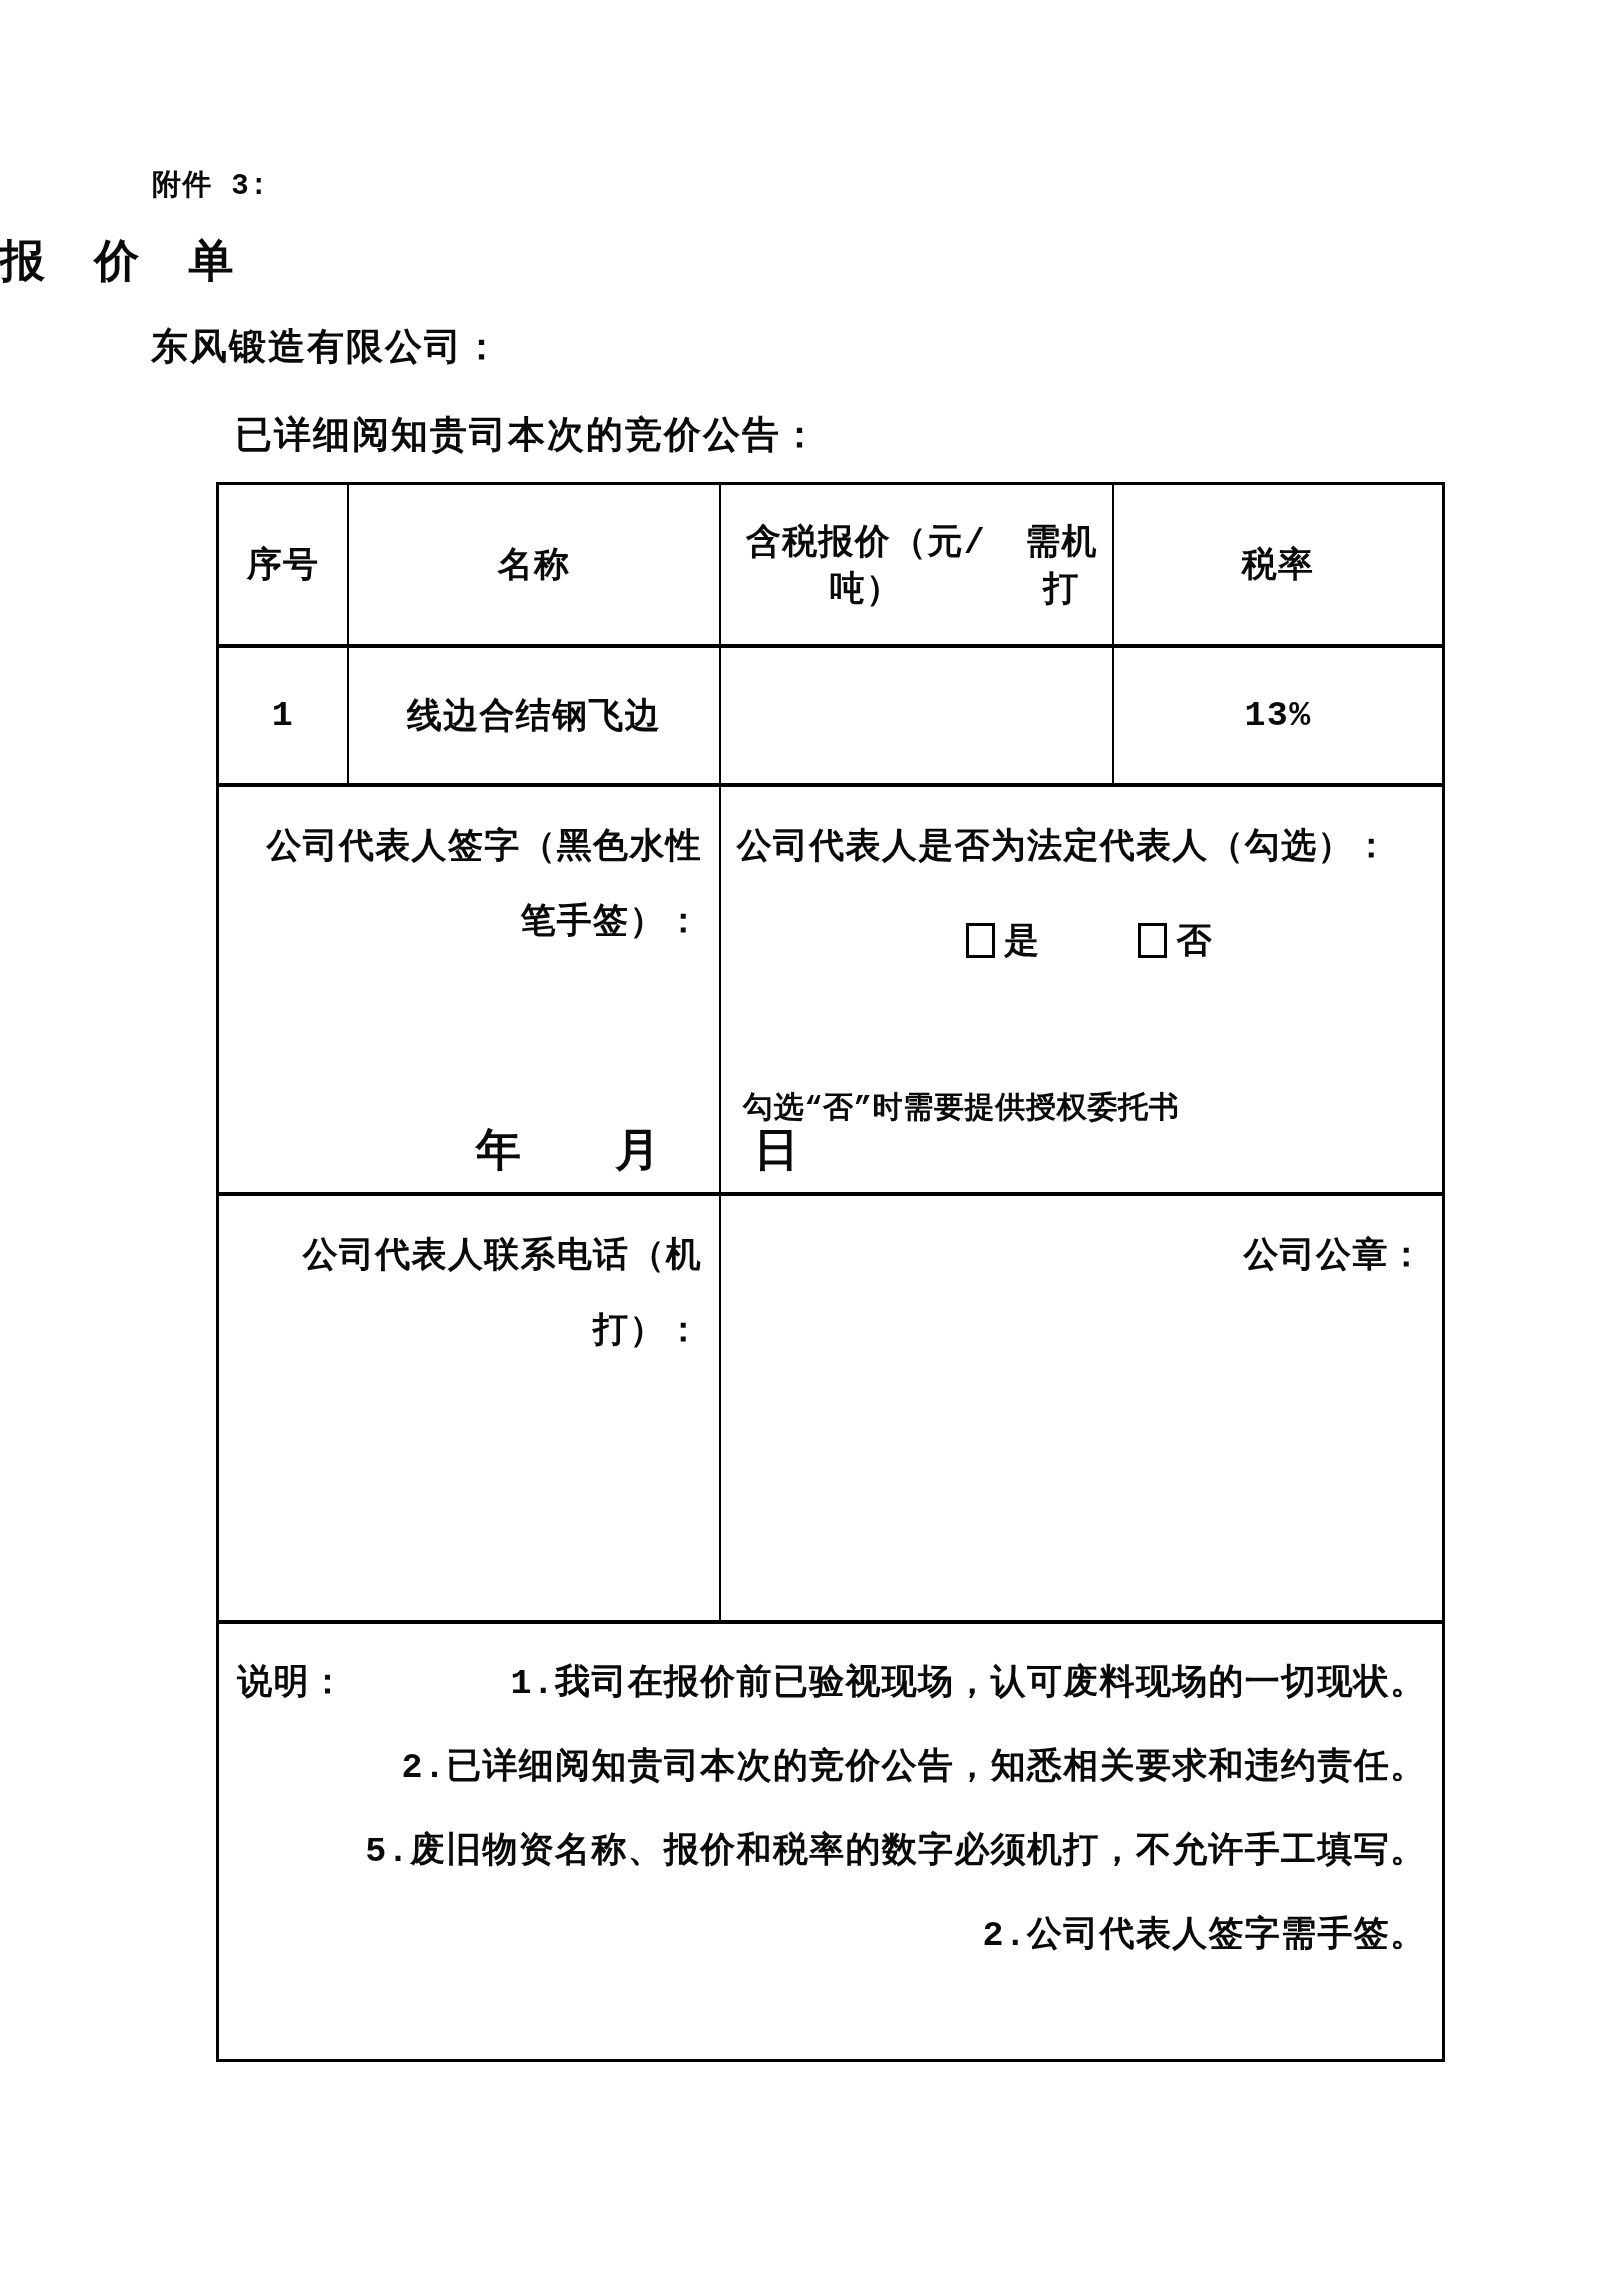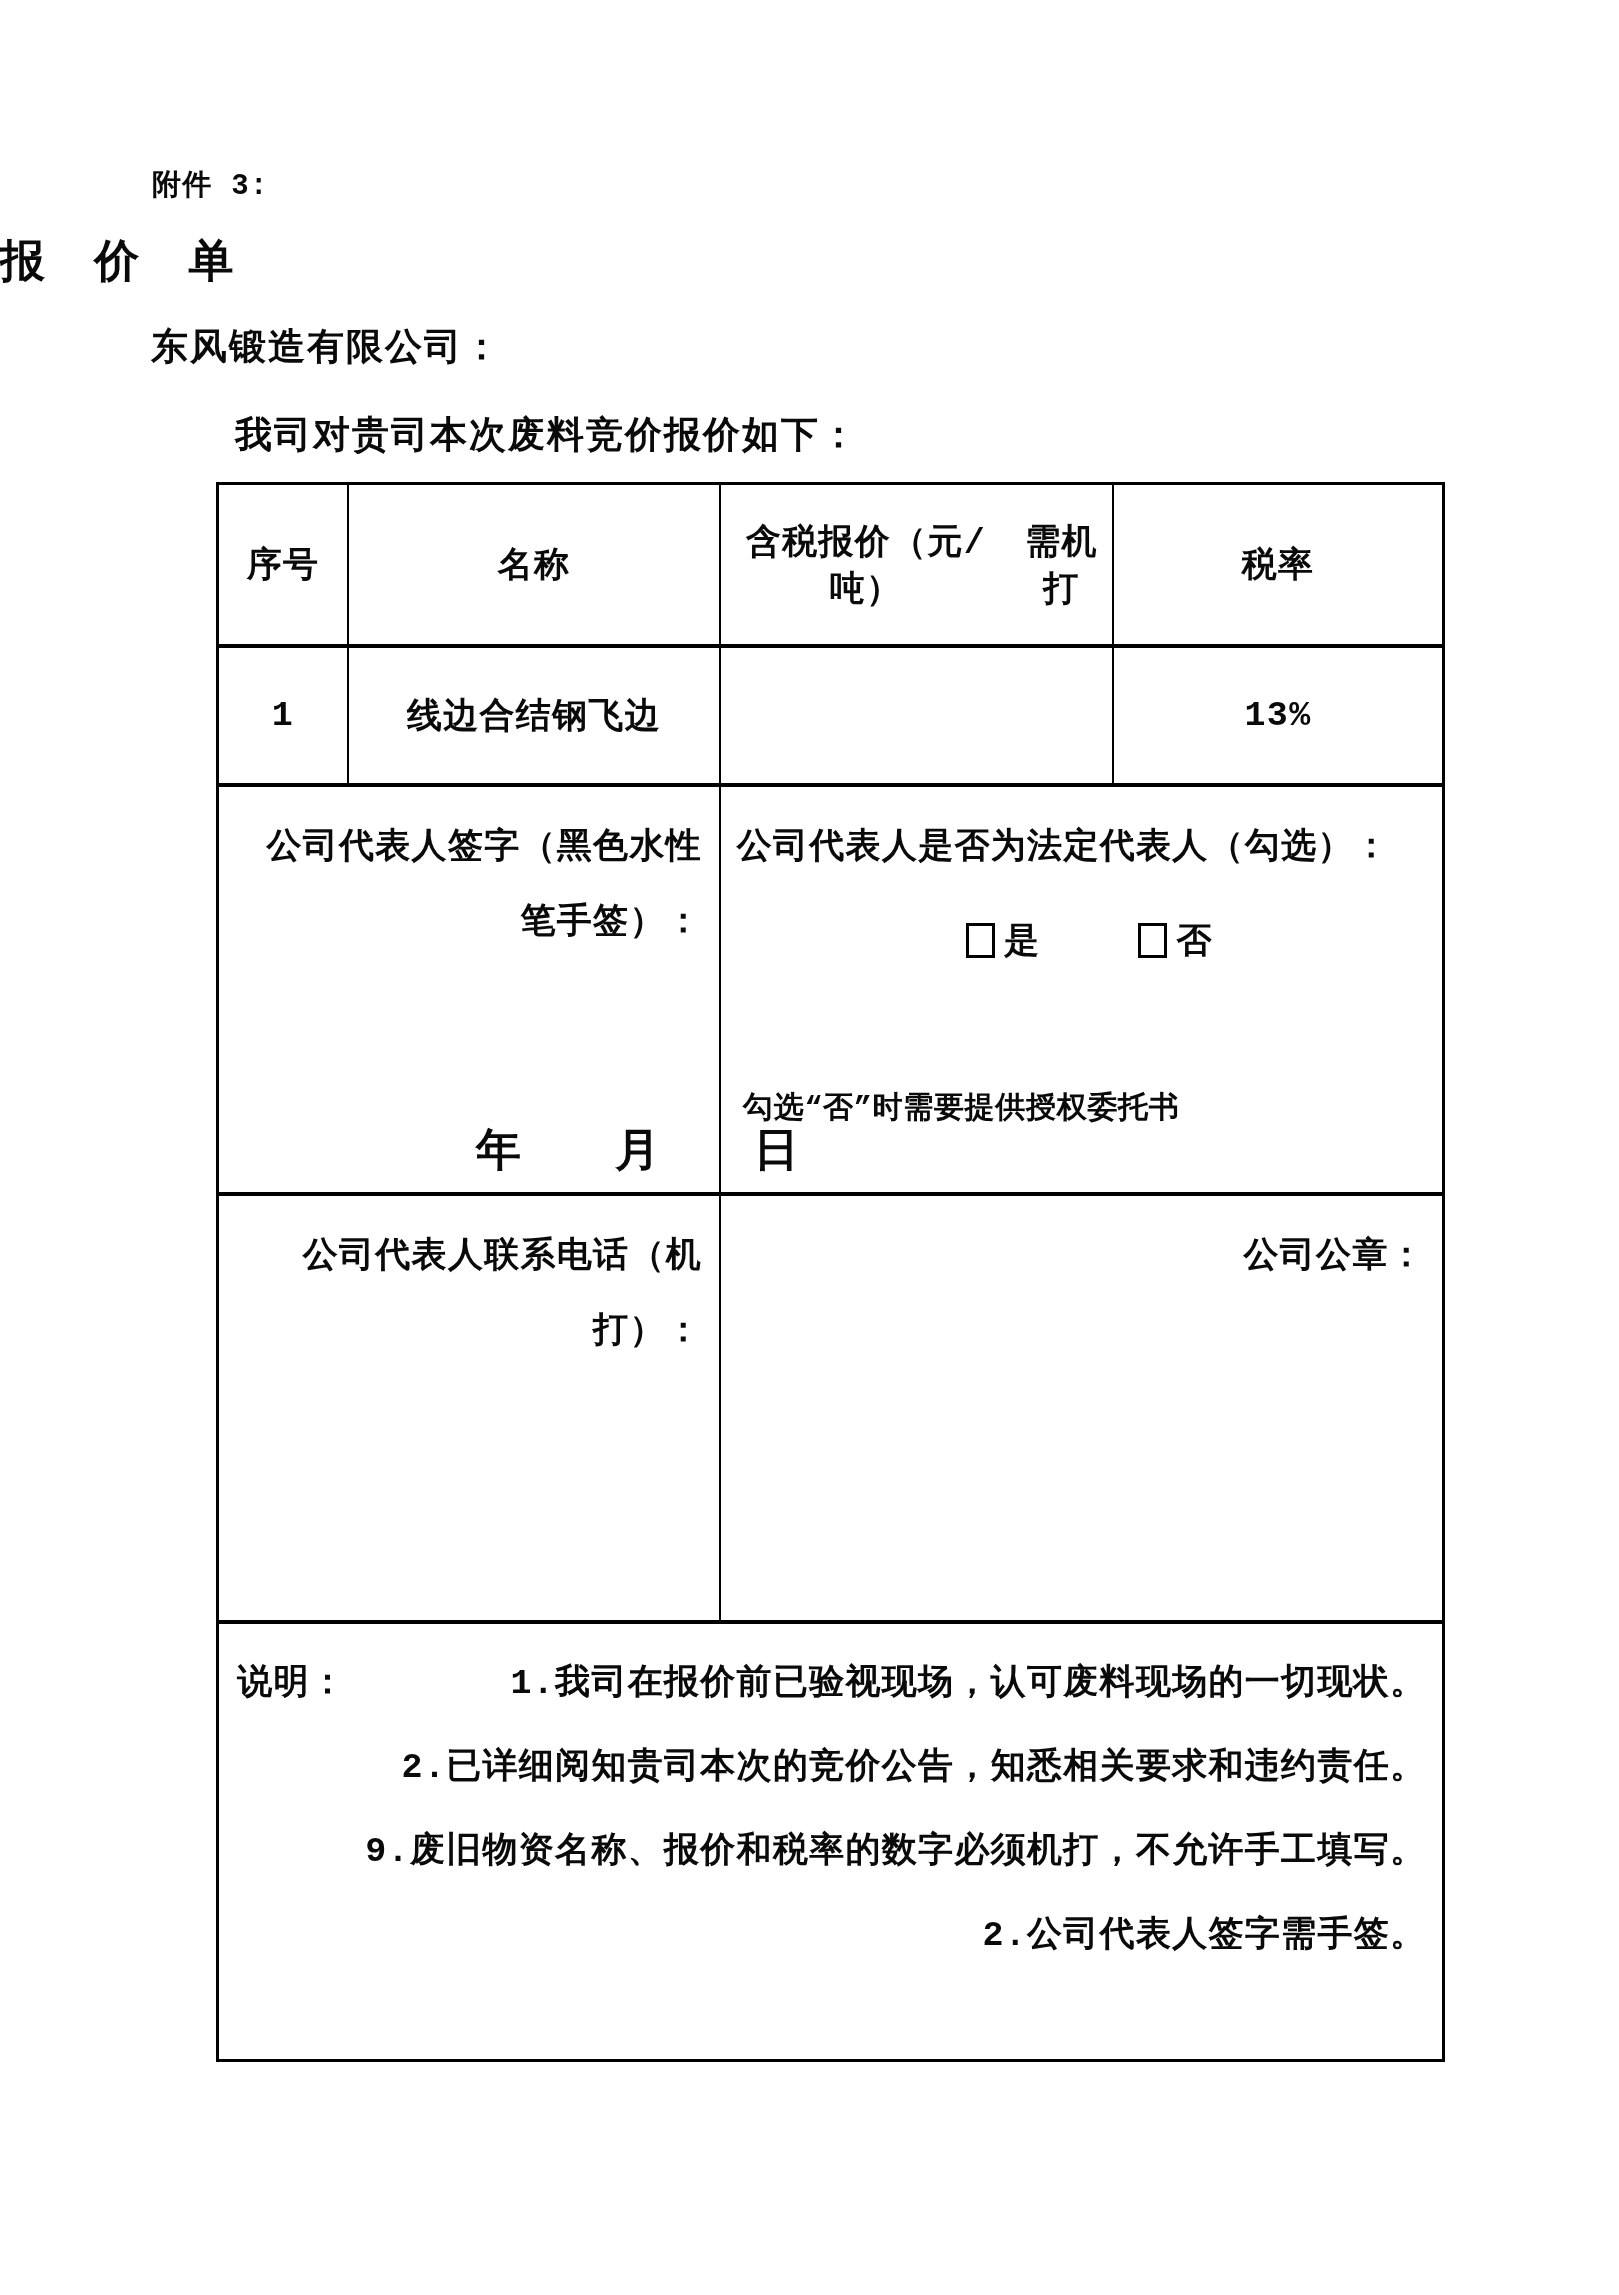--- a/index.html
+++ b/index.html
@@ -57,21 +57,21 @@
   .note-item { white-space:nowrap; }
 </style>
 </head>
 <body>
 
 <div class="page">
 
   <div class="abs attachment-label">附件 3:</div>
   <div class="abs doc-title">报 价 单</div>
   <div class="abs addressee">东风锻造有限公司：</div>
-  <div class="abs intro">我司对贵司本次废料竞价报价如下：</div>
+  <div class="abs intro">已详细阅知贵司本次的竞价公告：</div>
 
   <div class="quote-table">
 
     <div class="cell center">序号</div>
     <div class="cell center">名称</div>
     <div class="cell center price-header">
       <div>含税报价（元/吨）</div>
       <div>需机打</div>
     </div>
     <div class="cell center last-col">税率</div>
@@ -106,19 +106,19 @@
       <div class="line">打）：</div>
     </div>
     <div class="cell span2 last-col pad-cell">
       <div class="line">公司公章：</div>
     </div>
 
     <div class="cell span4 last-col no-bottom notes-cell">
       <div class="notes-label">说明：</div>
       <div class="note-item">1.我司在报价前已验视现场，认可废料现场的一切现状。</div>
       <div class="note-item">2.已详细阅知贵司本次的竞价公告，知悉相关要求和违约责任。</div>
-      <div class="note-item">9.废旧物资名称、报价和税率的数字必须机打，不允许手工填写。</div>
+      <div class="note-item">5.废旧物资名称、报价和税率的数字必须机打，不允许手工填写。</div>
       <div class="note-item">2.公司代表人签字需手签。</div>
     </div>
 
   </div>
 </div>
 
 
 </body></html>

